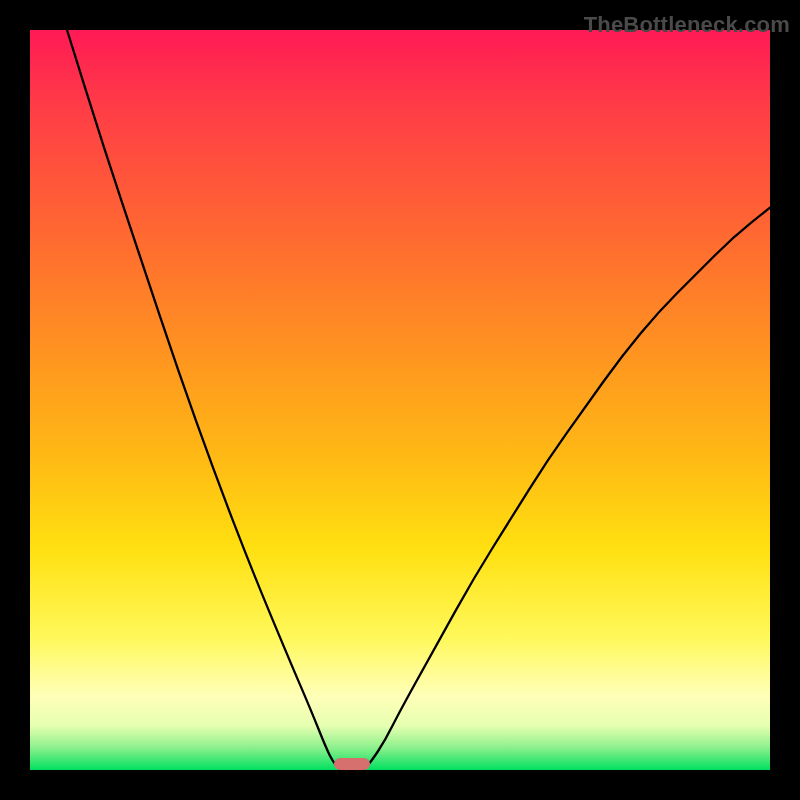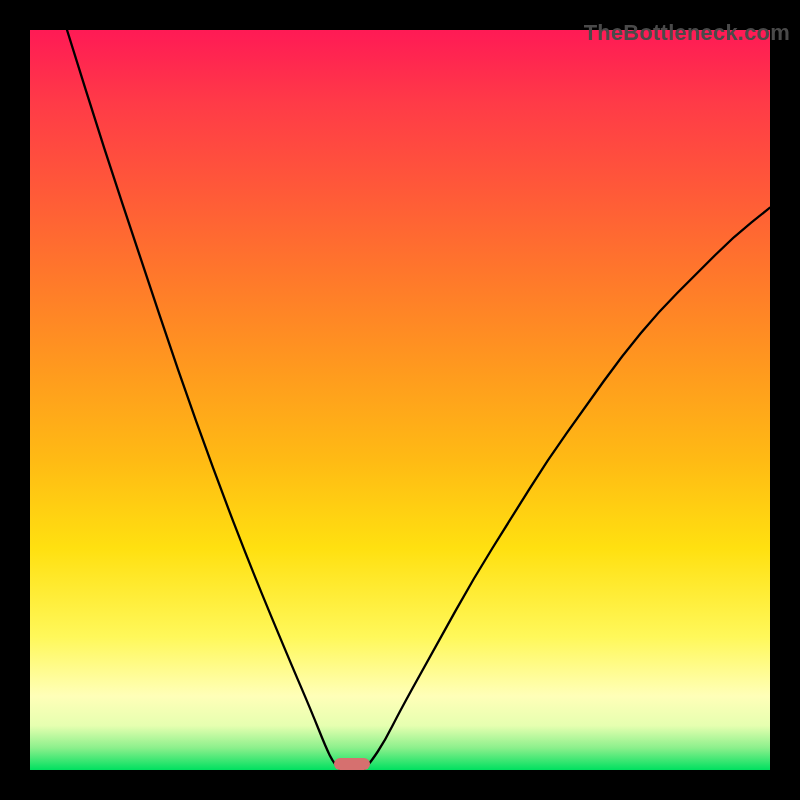--- a/index.html
+++ b/index.html
@@ -12,21 +12,21 @@
     font-family: Arial, Helvetica, sans-serif;
   }
   .frame {
     position: relative;
     width: 800px;
     height: 800px;
     background: #000;
   }
   .watermark {
     position: absolute;
-    top: 20px;
+    top: 12px;
     right: 10px;
     color: #4a4a4a;
     font-size: 22px;
     font-weight: 600;
     letter-spacing: 0.2px;
     z-index: 10;
   }
   .plot-area {
     position: absolute;
     left: 30px;

